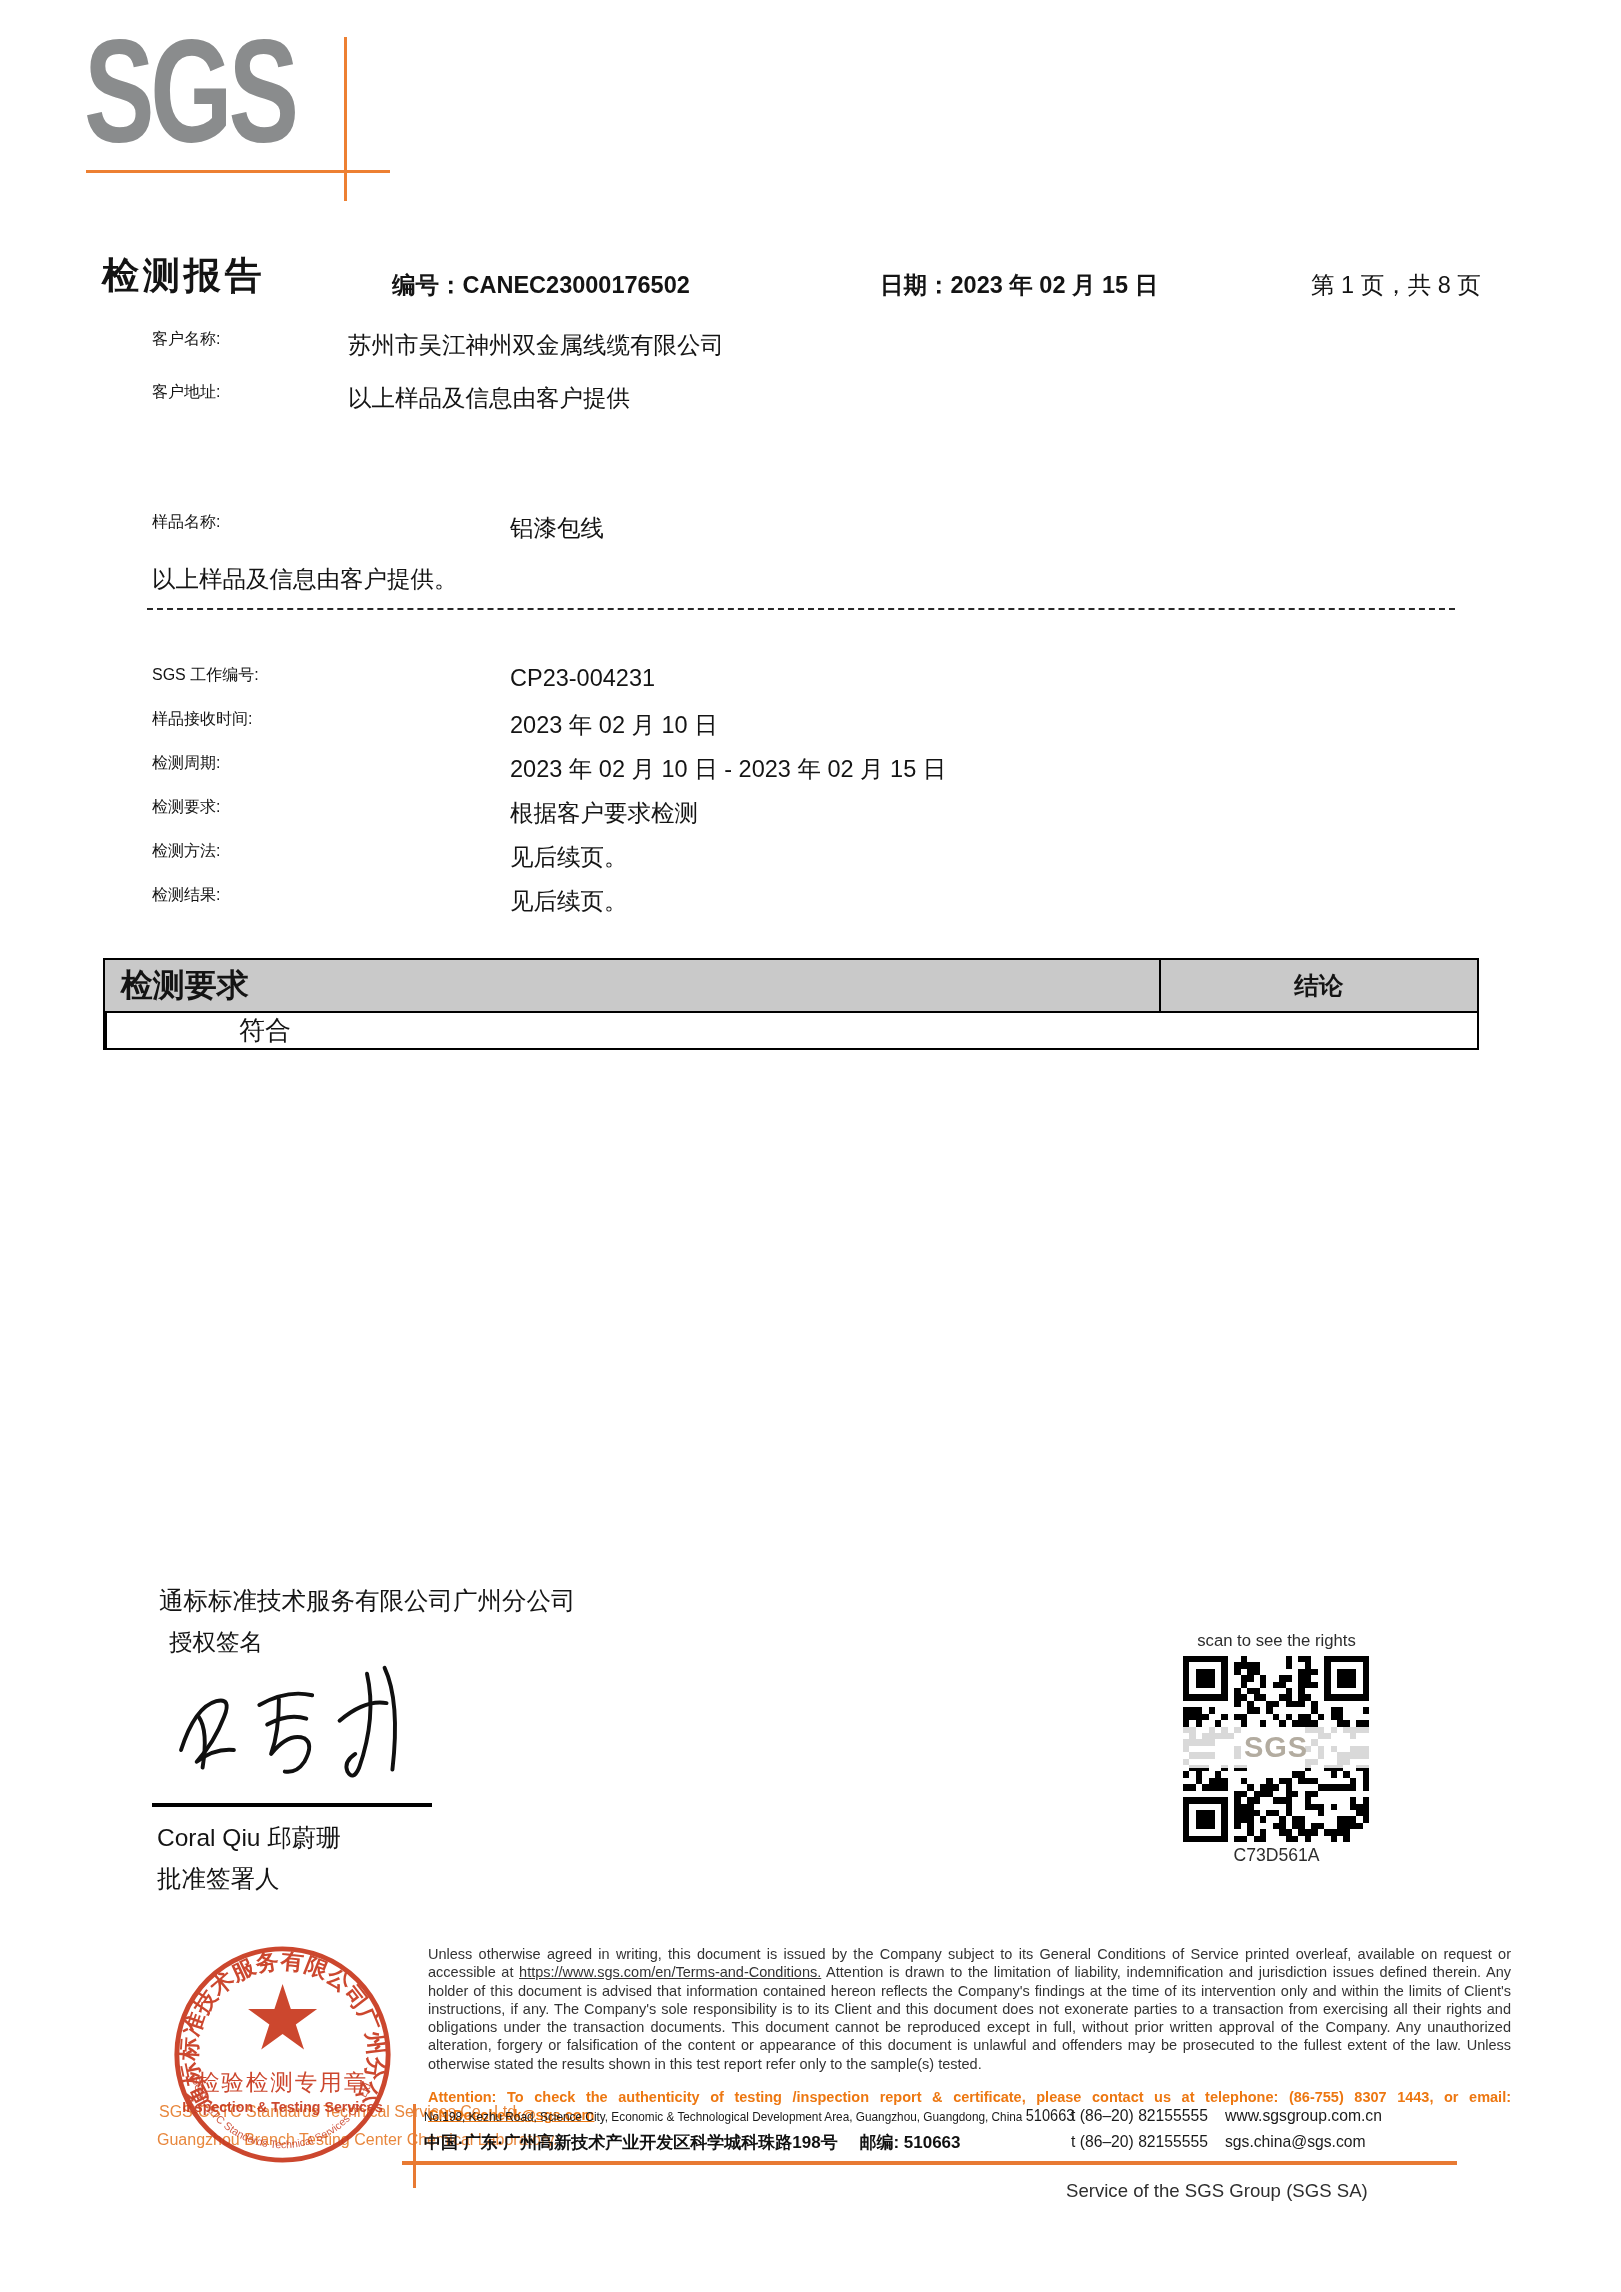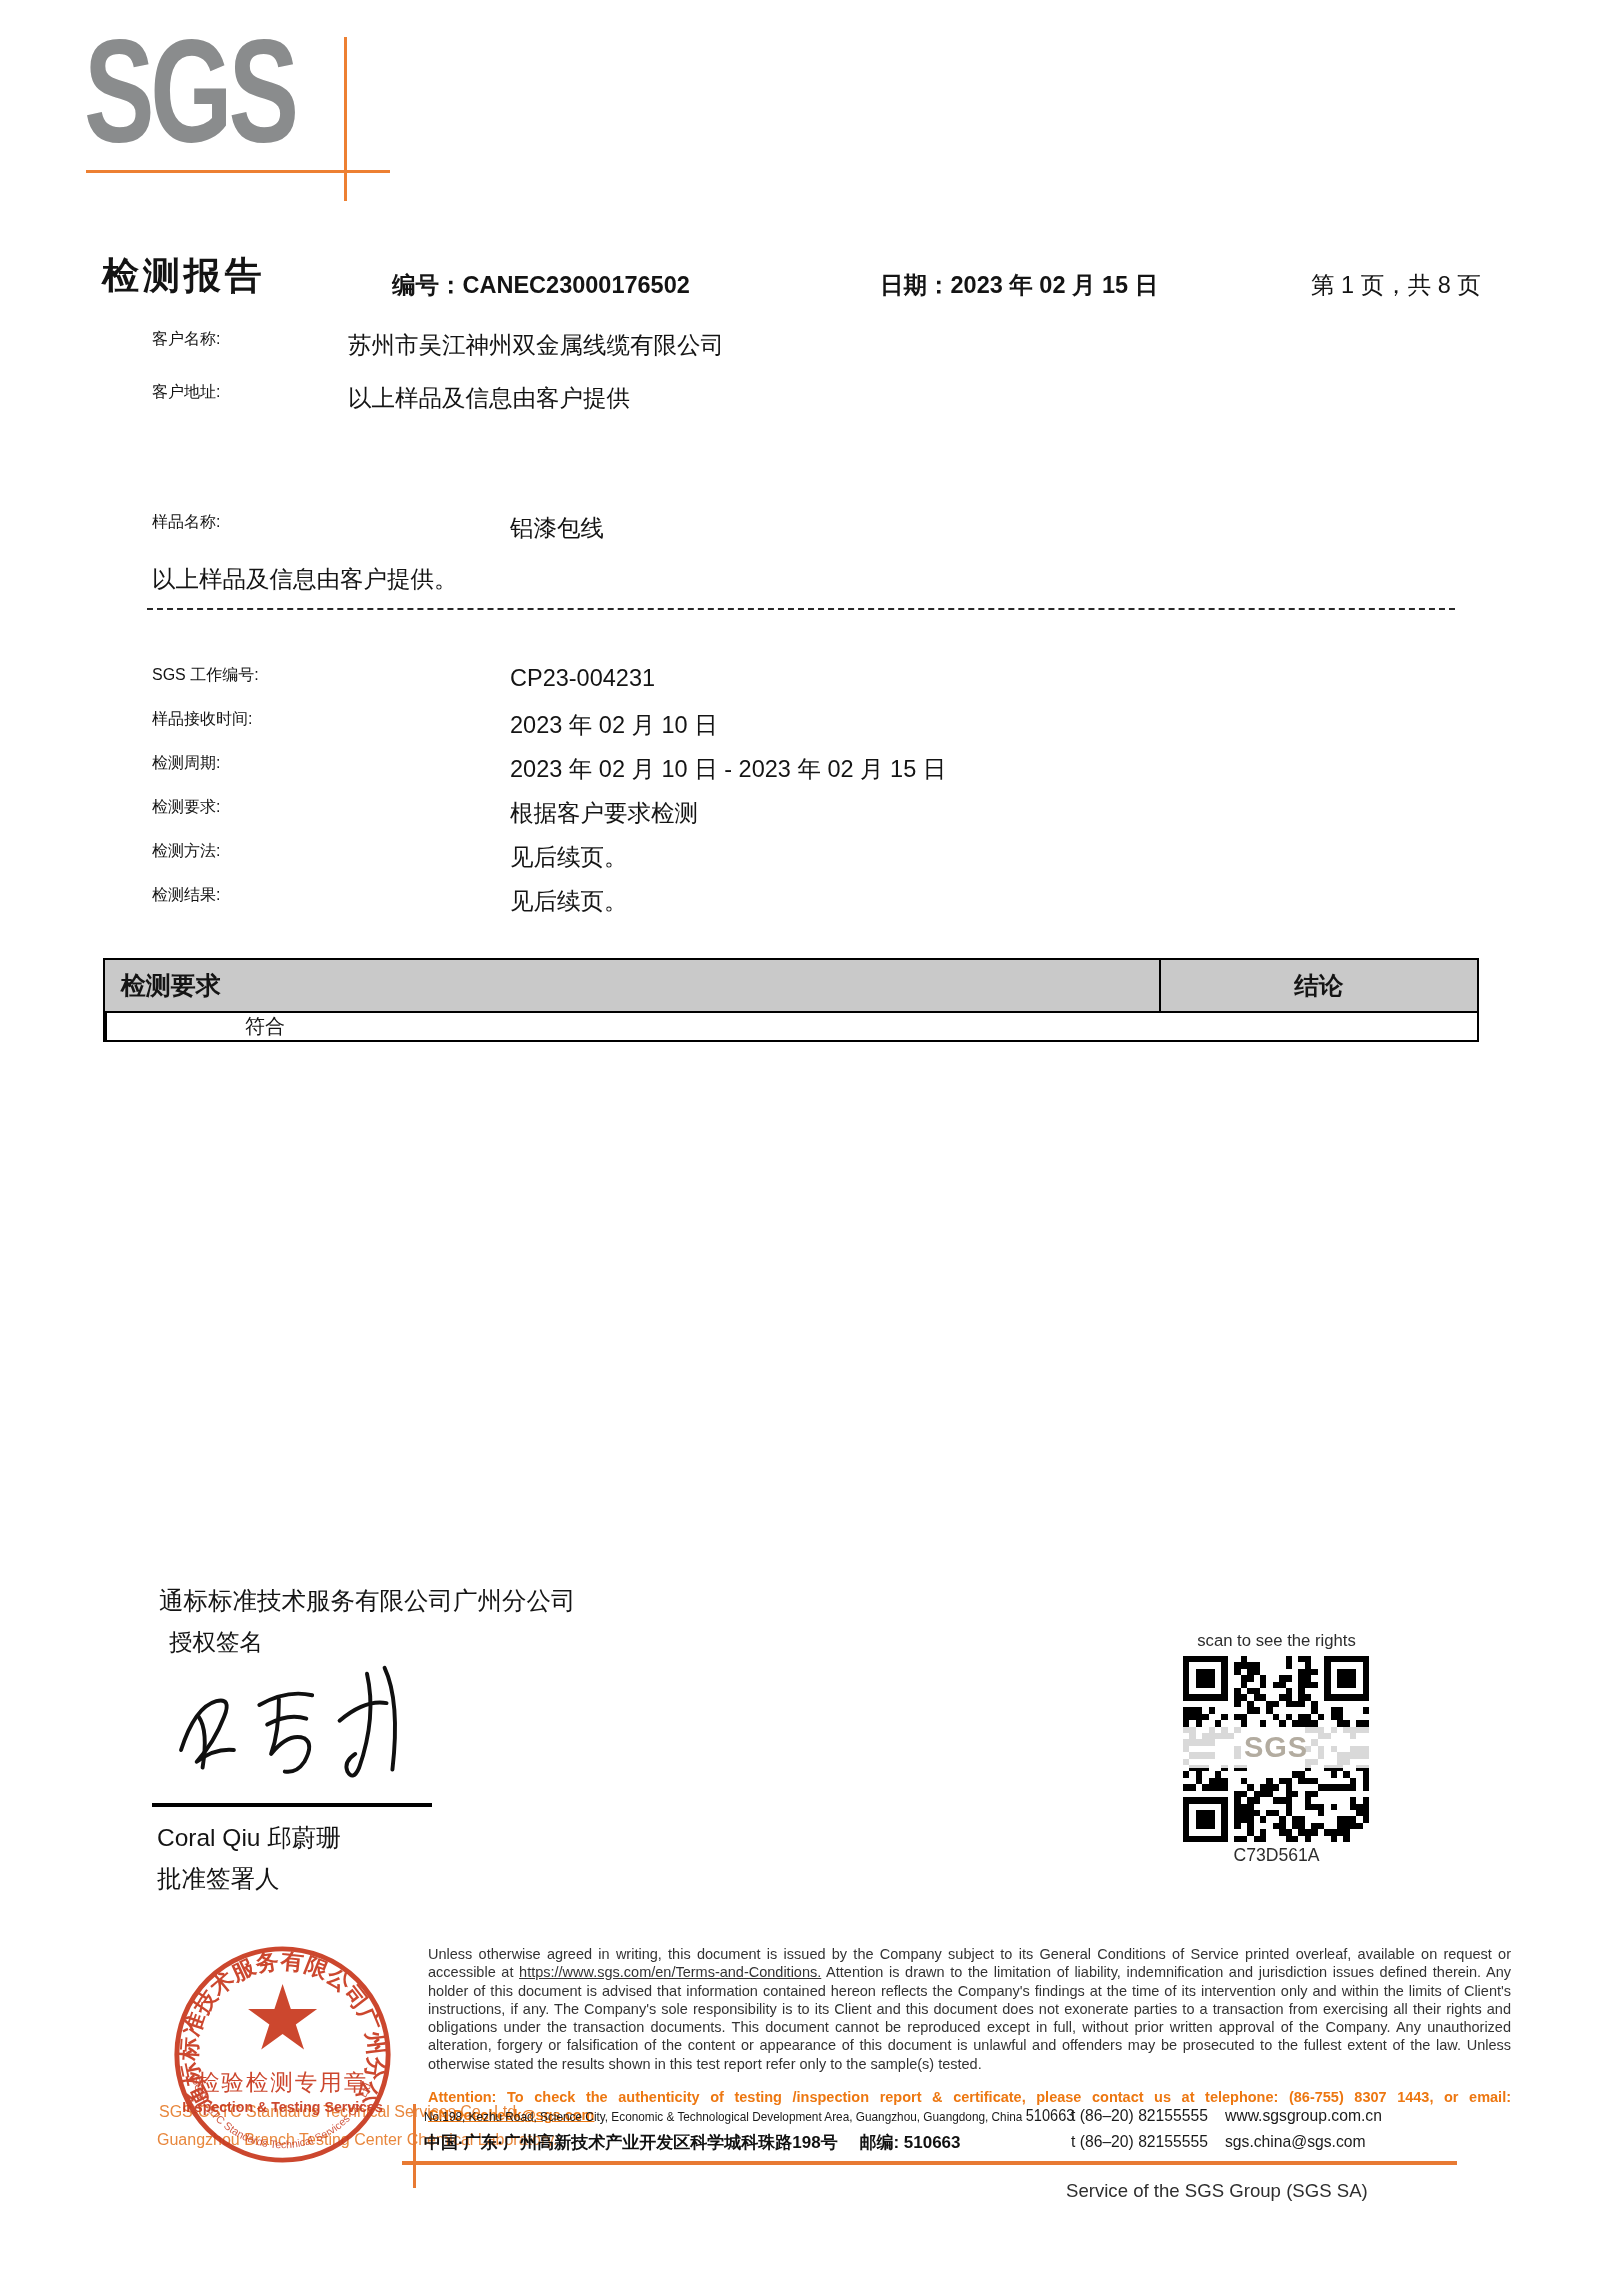--- a/index.html
+++ b/index.html
@@ -24,25 +24,25 @@
 
   .lbl{font-size:16px;}
   .val{font-size:23.5px;}
 
   
   .dash-sep{left:147px;top:608px;width:1308px;height:0;border-top:2px dashed #2a2a2a;}
 
   
   .req-table{left:103px;top:958px;width:1372px;border:2.9px solid #000;background:#fff;}
   .req-head{display:flex;background:#c9c9c9;border-bottom:2.9px solid #000;height:51px;align-items:center;}
-  .req-head .c1{width:1038px;padding-left:15.7px;font-size:25px;font-weight:bold;}
+  .req-head .c1{width:1038px;padding-left:15.7px;font-size:32px;font-weight:bold;}
   .req-head .c2{width:316px;text-align:center;font-size:24.5px;font-weight:bold;border-left:2px solid #000;height:100%;display:flex;align-items:center;justify-content:center;}
   .req-body{display:flex;}
   .req-body .c1{width:1038px;padding:2.9px 13.7px 5.9px 15.7px;font-size:21px;line-height:24px;text-align:justify;}
-  .req-body .c2{width:316px;border-left:2px solid #000;display:flex;align-items:center;justify-content:center;font-size:20px;}
+  .req-body .c2{width:316px;border-left:2px solid #000;display:flex;align-items:center;justify-content:center;font-size:26px;}
 
   
   .company-name{left:159px;top:1584px;font-size:24.5px;}
   .auth-label{left:169px;top:1626px;font-size:23.5px;}
   .sig-svg{left:165px;top:1660px;}
   .sig-line{left:152px;top:1803px;width:280px;height:3.9px;background:#000;}
   .signer{left:157px;top:1821px;font-size:24.5px;}
   .signer-title{left:157px;top:1862px;font-size:24.5px;}
 
   

